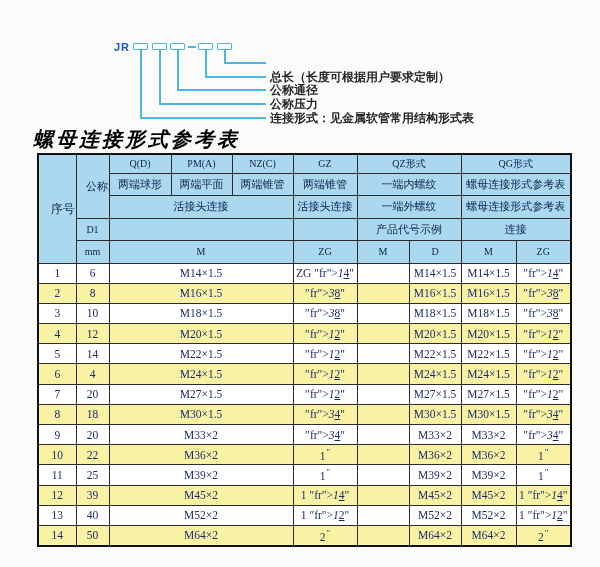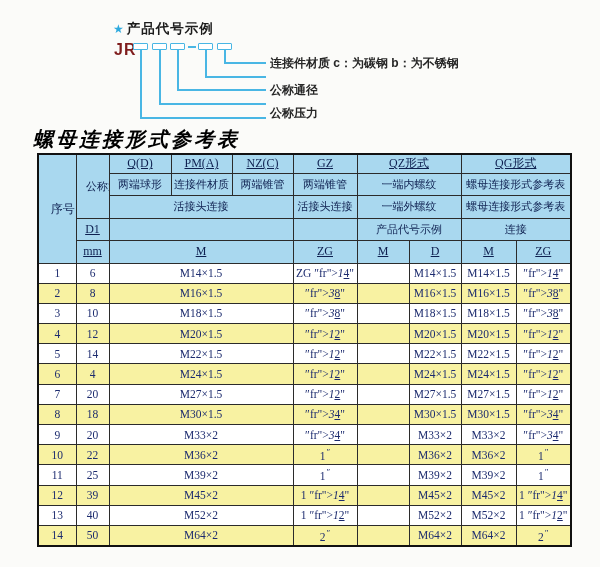--- a/index.html
+++ b/index.html
@@ -12,21 +12,21 @@
   .diagram{position:absolute;left:0;top:0;width:600px;height:128px;}
   .diag-heading{
     position:absolute;left:113px;top:20px;
     font-family:"Liberation Sans","DejaVu Sans",sans-serif;
     font-weight:bold;font-size:13.5px;color:#1c1c1c;letter-spacing:1px;
   }
   .star{color:#2ea9de;font-size:12px;margin-right:2px;}
   .code-prefix{
     position:absolute;left:114px;top:41px;
     font-family:"Liberation Sans","DejaVu Sans",sans-serif;
-    font-weight:bold;font-size:16px;color:#7f1d1d;letter-spacing:1px;
+    font-weight:bold;font-size:11px;color:#1d4ed8;letter-spacing:1px;
   }
   .code-box{
     position:absolute;top:43px;width:13px;height:5px;
     border:1.5px solid #49b6e4;background:#fff;border-radius:1px;
   }
   .code-dash{position:absolute;top:46px;width:8px;height:2px;background:#49b6e4;}
   .vline{position:absolute;width:1.5px;background:#49b6e4;}
   .hline{position:absolute;height:1.5px;background:#49b6e4;}
   .diag-label{
     position:absolute;left:270px;height:14px;line-height:14px;
@@ -45,59 +45,57 @@
     position:absolute;left:37px;top:153px;
     width:533px;border-collapse:collapse;table-layout:fixed;
     border:2px solid #111;
     font-size:11.5px;color:#1c2b6e;
   }
   table.ref th, table.ref td{
     border:1px solid #2b2b2b;padding:0;text-align:center;vertical-align:middle;
     font-weight:normal;overflow:hidden;white-space:nowrap;
   }
   thead th{background:#a9d8ef;color:#0e2050;font-size:11px;}
-  thead .lat{font-size:12px;text-decoration:underline;}
+  thead .lat{font-size:10px;}
   thead tr.r1{height:19px;} thead tr.r2{height:22px;} thead tr.r3{height:23px;}
   thead tr.r4{height:22px;} thead tr.r5{height:23px;}
   tbody tr{height:20.2px;background:#fff;}
   tbody tr.alt{background:#f8f2a2;}
   .vtext{width:13px;margin:0 auto;word-break:break-all;line-height:15px;font-size:11px;}
   .vtext-seq{width:13px;margin:0 auto;word-break:break-all;line-height:48px;font-size:12px;}
   .pp{font-size:9px;vertical-align:5px;margin-left:1px;}
 </style>
 </head>
 <body>
 
 <div class="diagram">
-  <div class="diag-heading">
-    <span class="star">★</span><span>产品代号示例</span>
-  </div>
   <div class="code-prefix">JR</div>
 
   <div class="code-box" style="left:133px;"></div>
   <div class="code-box" style="left:152px;"></div>
   <div class="code-box" style="left:170px;"></div>
   <div class="code-dash" style="left:188px;"></div>
   <div class="code-box" style="left:198px;"></div>
   <div class="code-box" style="left:217px;"></div>
 
   <div class="vline" style="left:224px;top:50px;height:13px;"></div>
   <div class="hline" style="left:224px;top:62px;width:42px;"></div>
   <div class="vline" style="left:205px;top:50px;height:27px;"></div>
   <div class="hline" style="left:205px;top:76px;width:61px;"></div>
   <div class="vline" style="left:177px;top:50px;height:40px;"></div>
   <div class="hline" style="left:177px;top:89px;width:89px;"></div>
   <div class="vline" style="left:159px;top:50px;height:54px;"></div>
   <div class="hline" style="left:159px;top:103px;width:107px;"></div>
   <div class="vline" style="left:140px;top:50px;height:68px;"></div>
   <div class="hline" style="left:140px;top:117px;width:126px;"></div>
 
-  <div class="diag-label" style="top:56px;">连接件材质  c：为碳钢  b：为不锈钢</div>
+  <div class="diag-label" style="top:70px;">总长（长度可根据用户要求定制）</div>
   <div class="diag-label" style="top:83px;">公称通径</div>
-  <div class="diag-label" style="top:106px;">公称压力</div>
+  <div class="diag-label" style="top:97px;">公称压力</div>
+  <div class="diag-label" style="top:111px;">连接形式：见金属软管常用结构形式表</div>
 </div>
 
 <div class="table-title">螺母连接形式参考表</div>
 
 <table class="ref">
   <colgroup>
     <col style="width:38px">
       <col style="width:33px">
       <col style="width:62px">
     <col style="width:61px">
@@ -118,21 +116,21 @@
         </th>
       <th class="lat">Q(D)</th>
       <th class="lat">PM(A)</th>
       <th class="lat">NZ(C)</th>
       <th class="lat">GZ</th>
       <th class="lat" colspan="2">QZ形式</th>
       <th class="lat" colspan="2">QG形式</th>
     </tr>
     <tr class="r2">
       <th>两端球形</th>
-      <th>连接件材质</th>
+      <th>两端平面</th>
       <th>两端锥管</th>
       <th>两端锥管</th>
       <th colspan="2">一端内螺纹</th>
       <th colspan="2">螺母连接形式参考表</th>
     </tr>
     <tr class="r3">
       <th colspan="3">活接头连接</th>
       <th>活接头连接</th>
       <th colspan="2">一端外螺纹</th>
       <th colspan="2">螺母连接形式参考表</th>

